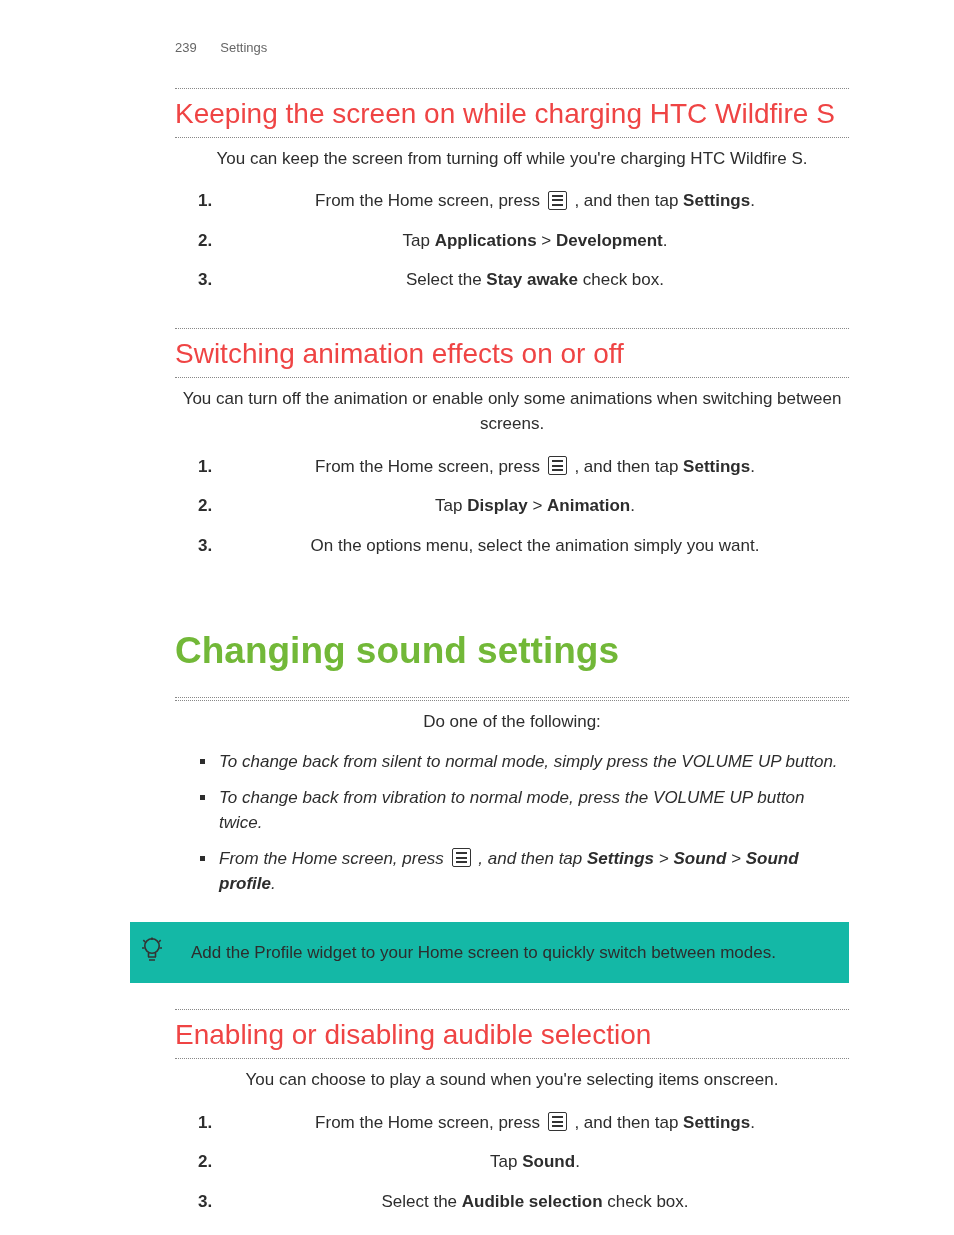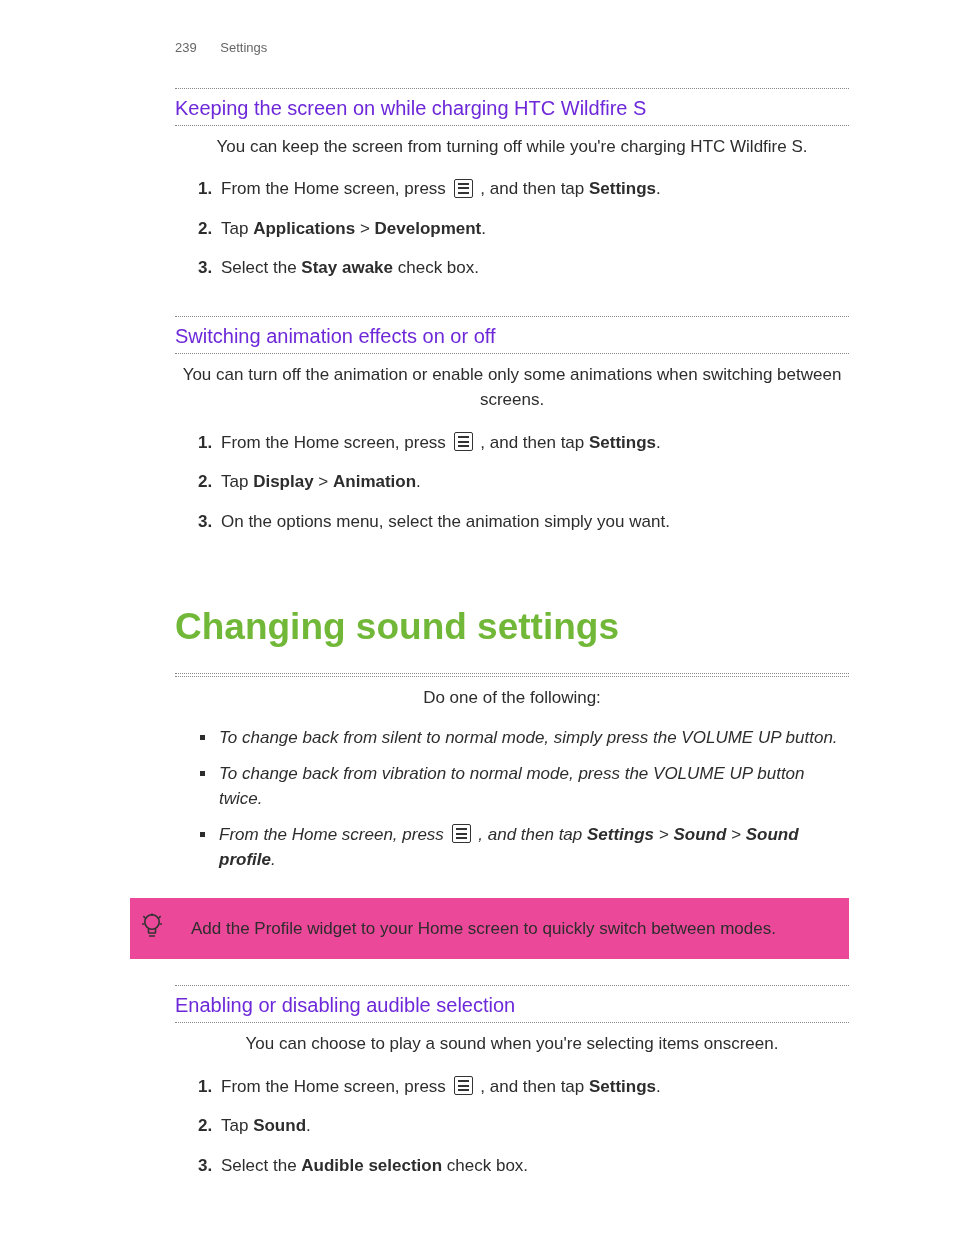--- a/index.html
+++ b/index.html
@@ -30,34 +30,35 @@
     border-top: 1px dotted #888;
     height: 0;
     margin: 4px 0 2px 0;
   }
   .dotted-bottom {
     border-bottom: 1px dotted #888;
     height: 0;
     margin: 2px 0 8px 0;
   }
   .section-title {
-    color: #6d28d9;
-    font-size: 20px;
+    color: #ef4444;
+    font-size: 28px;
     font-weight: 400;
     margin: 0;
     padding: 2px 0 0 0;
   }
   .sec-block { margin-top: 28px; }
   .body-text {
     margin: 6px 0 10px 0;
     text-align: center;
   }
   ol.steps {
     margin: 6px 0 0 0;
     padding-left: 42px;
+    text-align: center;
   }
   ol.steps li {
     padding: 7px 0 7px 4px;
   }
   ol.steps li::marker {
     font-weight: 600;
   }
   ul.bullets {
     list-style-type: square;
     margin: 0 0 0 0;
@@ -92,21 +93,21 @@
     margin-top: -1px;
     border-top: 2px solid #333;
   }
   h1.chapter {
     color: #72b838;
     font-size: 37px;
     font-weight: 600;
     margin: 58px 0 18px 0;
   }
   .tip-box {
-    background: #ec4899;
+    background: #14b8a6;
     margin: 20px 0 26px -45px;
     padding: 18px 20px 18px 45px;
     position: relative;
     display: flex;
     align-items: center;
   }
   .tip-box .tip-icon {
     position: absolute;
     left: 8px;
     top: 14px;

